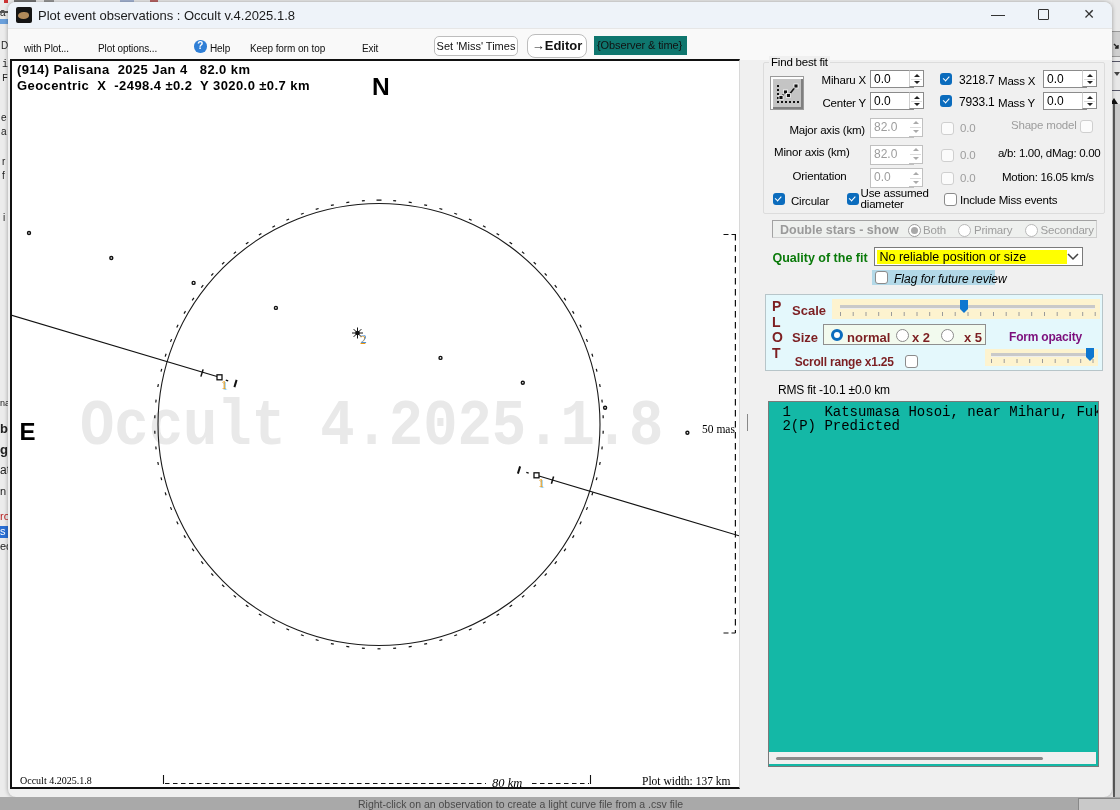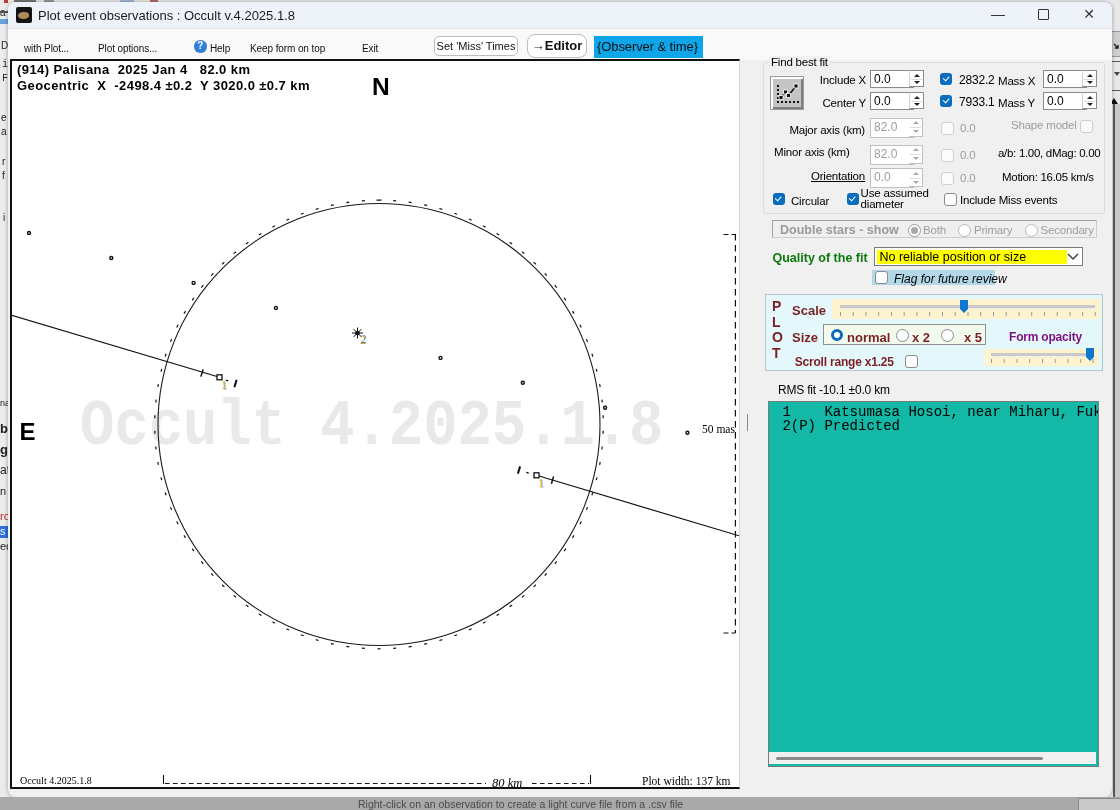--- a/index.html
+++ b/index.html
@@ -129,21 +129,21 @@
   </div>
   <div class="abs" id="menubar">
     <div class="mi" style="left:16px;">with Plot...</div>
     <div class="mi" style="left:90px;">Plot options...</div>
     <div class="abs" id="helpicon">?</div>
     <div class="mi" style="left:202px;">Help</div>
     <div class="mi" style="left:242px;">Keep form on top</div>
     <div class="mi" style="left:354px;">Exit</div>
     <div class="btn" style="left:426px;top:7px;width:82px;height:18px;line-height:18px;border-radius:5px;white-space:nowrap;font-size:11px;">Set 'Miss' Times</div>
     <div class="btn" style="left:519px;top:5px;width:58px;height:22px;line-height:22px;font-weight:bold;font-size:13px;">→Editor</div>
-    <div class="mi" style="left:586px;top:7px;font-size:13px;background:#0ea5e9;padding:3px 5px 4px 3px;">{Observer &amp; time}</div>
+    <div class="mi" style="left:586px;top:7px;font-size:11px;background:#0f766e;padding:3px 5px 4px 3px;">{Observer &amp; time}</div>
   </div>
 
   <div class="abs" id="plot">
     <div class="abs" id="wm">Occult 4.2025.1.8</div>
     <div class="abs" id="ptitle1" style="top:1px;">(914) Palisana  2025 Jan 4   82.0 km</div>
     <div class="abs" id="ptitle2" style="top:17px;">Geocentric  X  -2498.4 ±0.2  Y 3020.0 ±0.7 km</div>
     <div class="abs" id="pn">N</div>
     <div class="abs" id="pe">E</div>
     <svg class="abs" style="left:0;top:0;" width="727" height="726" viewBox="0 0 727 726">
 
@@ -332,28 +332,28 @@
       <polyline points="7,17.5 11.5,12 14.5,15.5 22,6" fill="none" stroke="#111" stroke-width="1.5"></polyline>
       <g fill="#111" stroke="#fff" stroke-width="0.8">
             <rect x="5" y="15.5" width="4" height="4"></rect>
             <rect x="9.5" y="10" width="4" height="4"></rect>
             <rect x="12.5" y="13.5" width="4" height="4"></rect>
             <rect x="20" y="4" width="4" height="4"></rect>
           </g>
       </svg>
     </div>
 
-    <div class="lab" style="left:59px;top:17px;width:53px;text-align:right;">Include X</div>
+    <div class="lab" style="left:59px;top:17px;width:53px;text-align:right;">Miharu X</div>
     <div class="spin" style="left:116px;top:13px;">0.0</div>
     <div class="spbtn" style="left:156px;top:13px;height:15px;">
         <i class="up"></i>
         <i class="dn"></i>
       </div>
     <div class="cb on" style="left:186px;top:16px;"></div>
-    <div class="lab" style="left:205px;top:16px;font-size:12px;">2832.2</div>
+    <div class="lab" style="left:205px;top:16px;font-size:12px;">3218.7</div>
     <div class="lab" style="left:244px;top:17.5px;">Mass X</div>
     <div class="spin" style="left:289px;top:13px;">0.0</div>
     <div class="spbtn" style="left:329px;top:13px;height:15px;">
         <i class="up"></i>
         <i class="dn"></i>
       </div>
     <div class="lab" style="left:59px;top:39.5px;width:53px;text-align:right;">Center Y</div>
     <div class="spin" style="left:116px;top:35px;">0.0</div>
     <div class="spbtn" style="left:156px;top:35px;height:15px;">
         <i class="up"></i>
@@ -380,21 +380,21 @@
     <div class="cb disoff" style="left:326px;top:63px;"></div>
     <div class="lab" style="left:20px;top:89px;width:91px;text-align:left;">Minor axis (km)</div>
     <div class="spin dis" style="left:116px;top:87.5px;">82.0</div>
     <div class="spbtn dis" style="left:156px;top:87.5px;height:17px;">
         <i class="up"></i>
         <i class="dn"></i>
       </div>
     <div class="cb disoff" style="left:187px;top:91.5px;"></div>
     <div class="glab" style="left:206px;top:91.5px;">0.0</div>
     <div class="lab" style="left:244px;top:89.5px;font-size:11.5px;letter-spacing:-0.3px;">a/b: 1.00, dMag: 0.00</div>
-    <div class="lab" style="left:20px;top:113px;width:91px;text-align:right;text-decoration:underline;">Orientation</div>
+    <div class="lab" style="left:20px;top:113px;width:91px;text-align:center;">Orientation</div>
     <div class="spin dis" style="left:116px;top:111px;">0.0</div>
     <div class="spbtn dis" style="left:156px;top:111px;height:17px;">
         <i class="up"></i>
         <i class="dn"></i>
       </div>
     <div class="cb disoff" style="left:187px;top:115px;"></div>
     <div class="glab" style="left:206px;top:115px;">0.0</div>
     <div class="lab" style="left:248px;top:114px;font-size:11.5px;letter-spacing:-0.3px;">Motion: 16.05 km/s</div>
 
     <div class="cb on" style="left:18.5px;top:136px;"></div>

